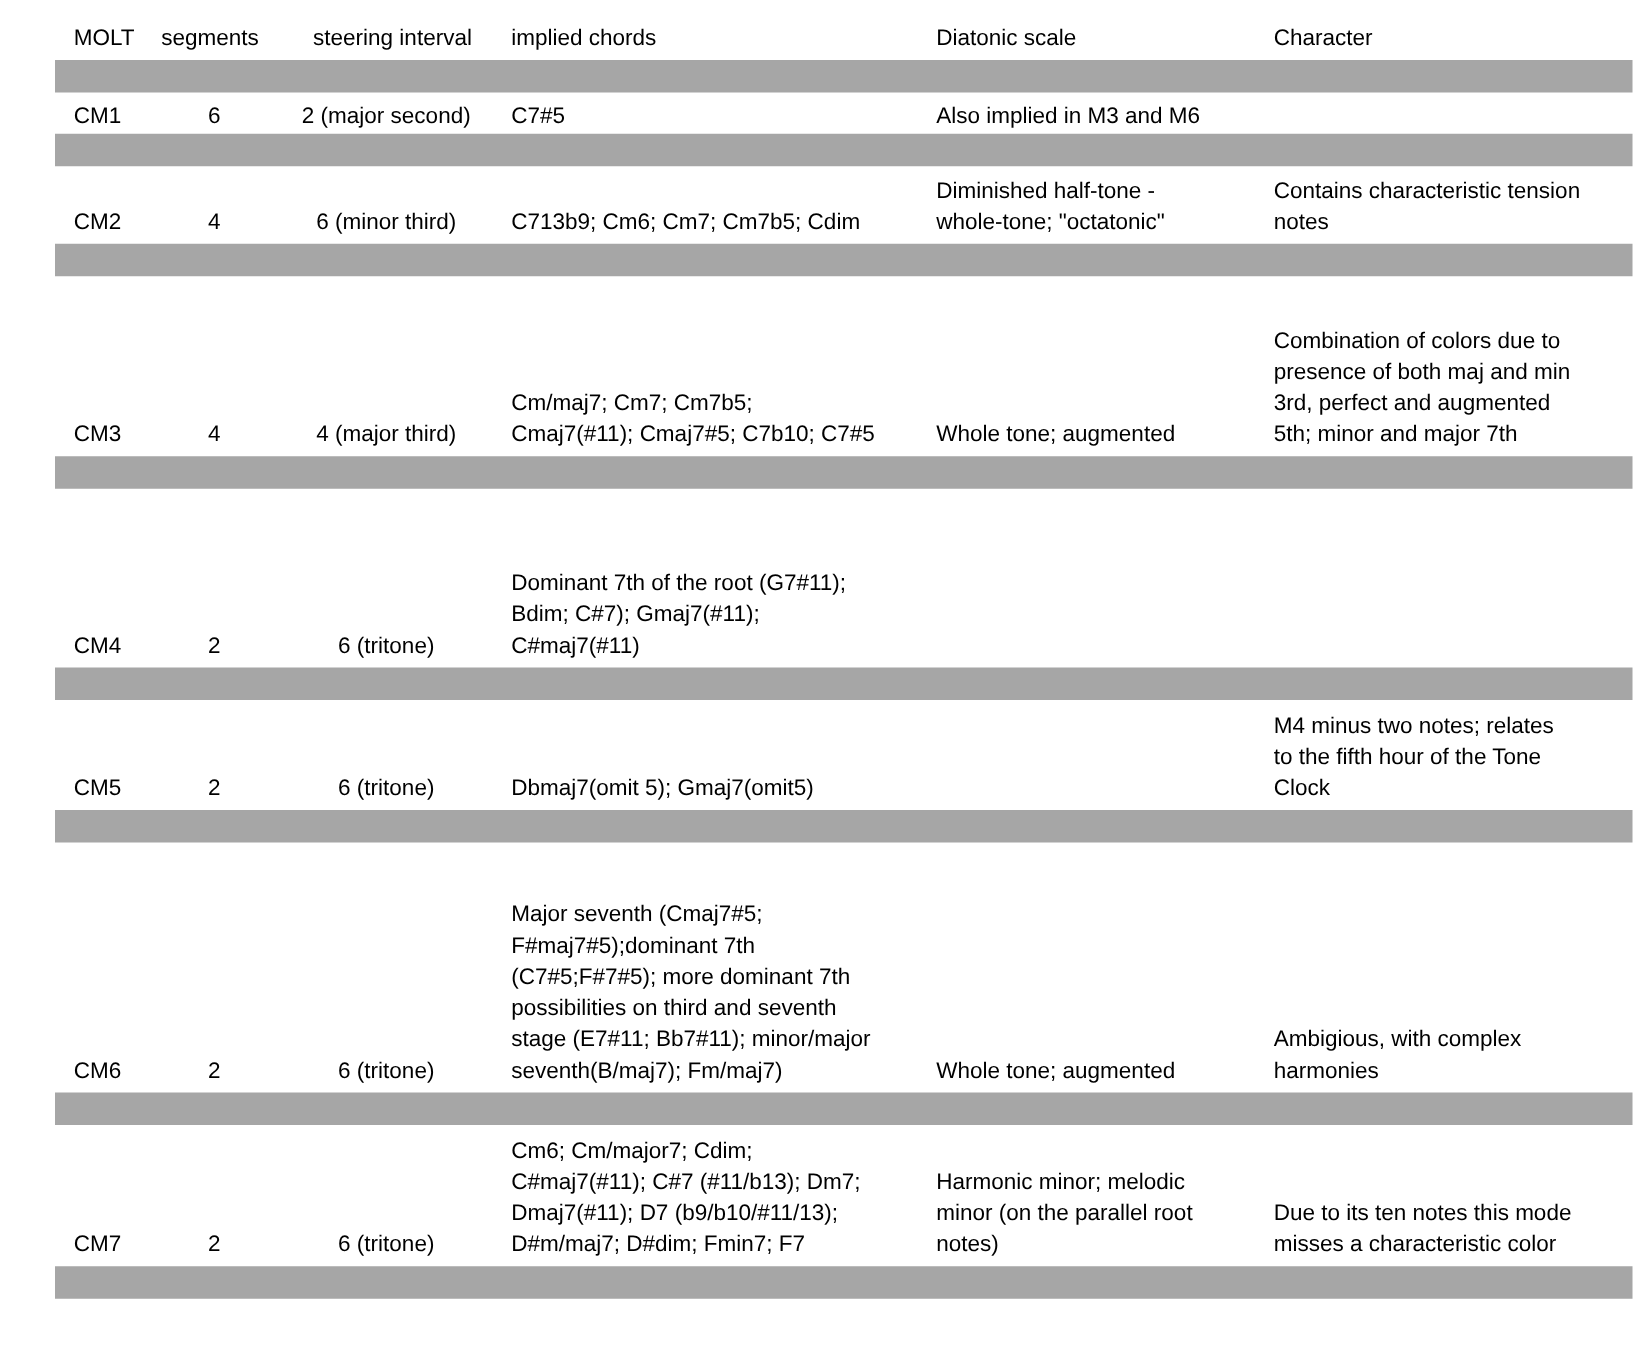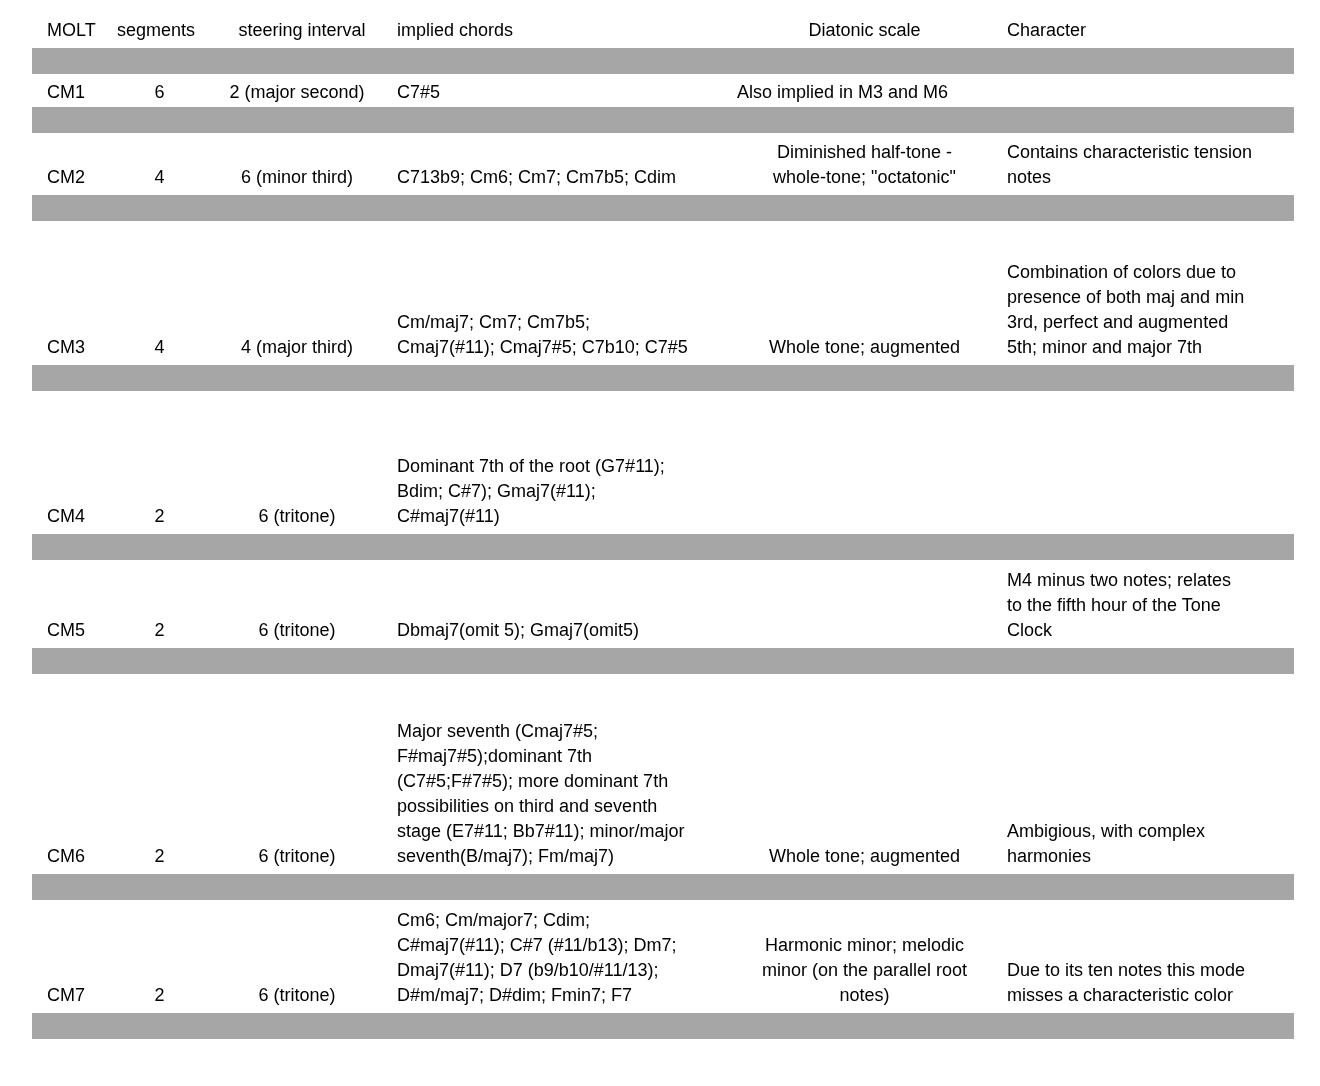--- a/index.html
+++ b/index.html
@@ -12,39 +12,39 @@
     height: 1086px;
     position: relative;
     font-family: "Liberation Sans", sans-serif;
     font-size: 18px;
     line-height: 25px;
     color: #000000;
     overflow: hidden;
   }
   .table {
     position: absolute;
-    left: 32px;
+    left: 44px;
     top: 0;
     width: 1262px;
   }
   .row {
     display: grid;
     grid-template-columns: 80px 95px 180px 345px 270px 292px;
     align-items: end;
   }
   .cell {
     padding-bottom: 5px;
     white-space: pre-line;
     overflow: hidden;
   }
   .c-molt  { padding-left: 15px; }
   .c-seg   { text-align: center; margin-top: 31px; }
   .c-steer { text-align: center; }
   .c-chords{ padding-left: 10px; padding-right: 8px; }
-  .c-diat  { padding-left: 5px;  padding-right: 10px; text-align: center; }
+  .c-diat  { padding-left: 5px;  padding-right: 10px; }
   .c-char  { padding-left: 5px;  padding-right: 0; }
 
   .r-header .c-seg   { text-align: left; padding-left: 5px; }
   .r-header .c-steer { text-align: center; padding-left: 10px; }
 
   .r-header { height: 48px; }
   .r-cm1 { height: 33px; }
   .r-cm2 { height: 62px; }
   .r-cm3 { height: 144px; }
   .r-cm4 { height: 143px; }

